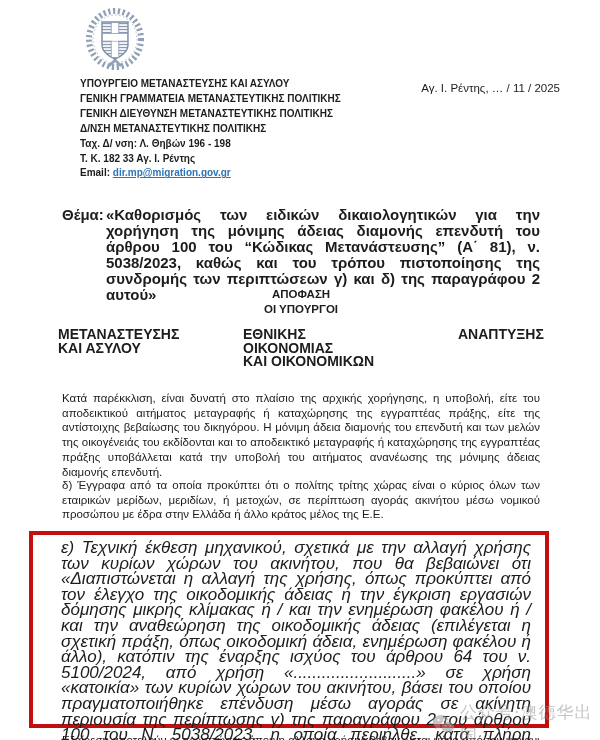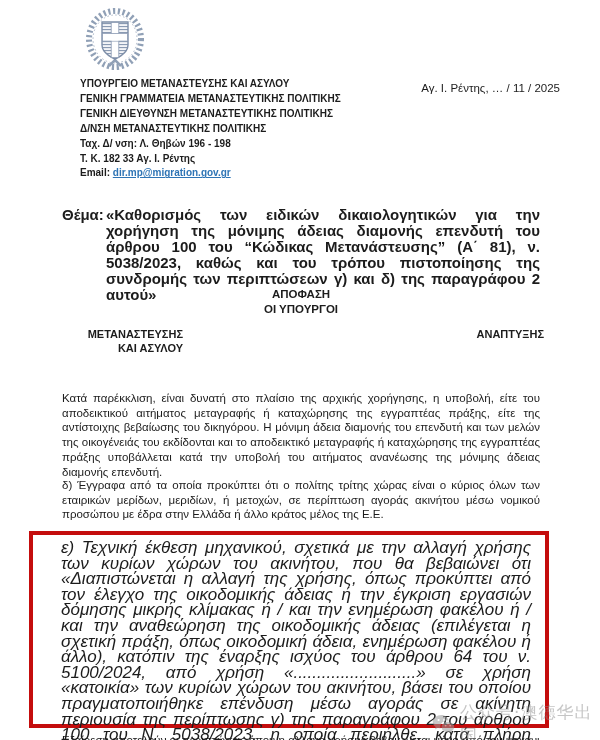--- a/index.html
+++ b/index.html
@@ -18,21 +18,21 @@
     font-size:11.5px;line-height:16px;color:#1c1c1c;}
   
   .subject{position:absolute;left:62px;top:207px;width:478px;display:flex;}
   .subject-label{font-weight:bold;font-size:15px;line-height:15.2px;width:44px;flex:0 0 44px;}
   .subject-text{font-weight:bold;font-size:15px;line-height:16px;text-align:justify;flex:1;}
   
   .decision{position:absolute;left:62px;top:287px;width:478px;text-align:center;
     font-weight:bold;font-size:11.5px;line-height:15px;}
   
   .ministers{position:absolute;left:58px;top:328px;width:486px;display:flex;justify-content:space-between;}
-  .minister{text-align:right;font-weight:bold;font-size:11px;line-height:13.5px;}
+  .minister{text-align:left;font-weight:bold;font-size:14px;line-height:13.5px;}
   .m0{width:125px}.m1{width:155px}.m2{width:120px}.m3{width:86px}
   
   .para{position:absolute;left:62px;width:478px;font-size:11.5px;line-height:14.7px;text-align:justify;}
   .p1{top:391px;}
   .p2{top:478px;}
   
   .highlight-box{position:absolute;left:29px;top:531px;width:520px;height:197px;
     border:4px solid #c40d0d;box-sizing:border-box;padding:5px 14px 0 28px;}
   .highlight-text{font-size:17px;line-height:15.6px;font-style:italic;text-align:justify;color:#1c1c1c;}
   
@@ -95,20 +95,24 @@
   <div class="decision">
     <div>ΑΠΟΦΑΣΗ</div>
     <div>ΟΙ ΥΠΟΥΡΓΟΙ</div>
   </div>
 
   <div class="ministers">
     <div class="minister m0">
       <div>ΜΕΤΑΝΑΣΤΕΥΣΗΣ</div>
       <div>ΚΑΙ ΑΣΥΛΟΥ</div>
     </div>
+    <div class="minister m1">
+      <div>ΕΘΝΙΚΗΣ ΟΙΚΟΝΟΜΙΑΣ</div>
+      <div>ΚΑΙ ΟΙΚΟΝΟΜΙΚΩΝ</div>
+    </div>
     <div class="minister m3">
       <div>ΑΝΑΠΤΥΞΗΣ</div>
       <div></div>
     </div>
   </div>
 
   <div class="para p1">Κατά παρέκκλιση, είναι δυνατή στο πλαίσιο της αρχικής χορήγησης, η υποβολή, είτε του αποδεικτικού αιτήματος μεταγραφής ή καταχώρησης της εγγραπτέας πράξης, είτε της αντίστοιχης βεβαίωσης του δικηγόρου. Η μόνιμη άδεια διαμονής του επενδυτή και των μελών της οικογένειάς του εκδίδονται και το αποδεικτικό μεταγραφής ή καταχώρησης της εγγραπτέας πράξης υποβάλλεται κατά την υποβολή του αιτήματος ανανέωσης της μόνιμης άδειας διαμονής επενδυτή.</div>
   <div class="para p2">δ) Έγγραφα από τα  οποία προκύπτει ότι ο πολίτης τρίτης χώρας είναι ο κύριος όλων των εταιρικών μερίδων, μεριδίων,  ή μετοχών, σε περίπτωση αγοράς ακινήτου  μέσω νομικού προσώπου με έδρα στην Ελλάδα ή άλλο κράτος μέλος της Ε.Ε.</div>
 
   <div class="highlight-box">

